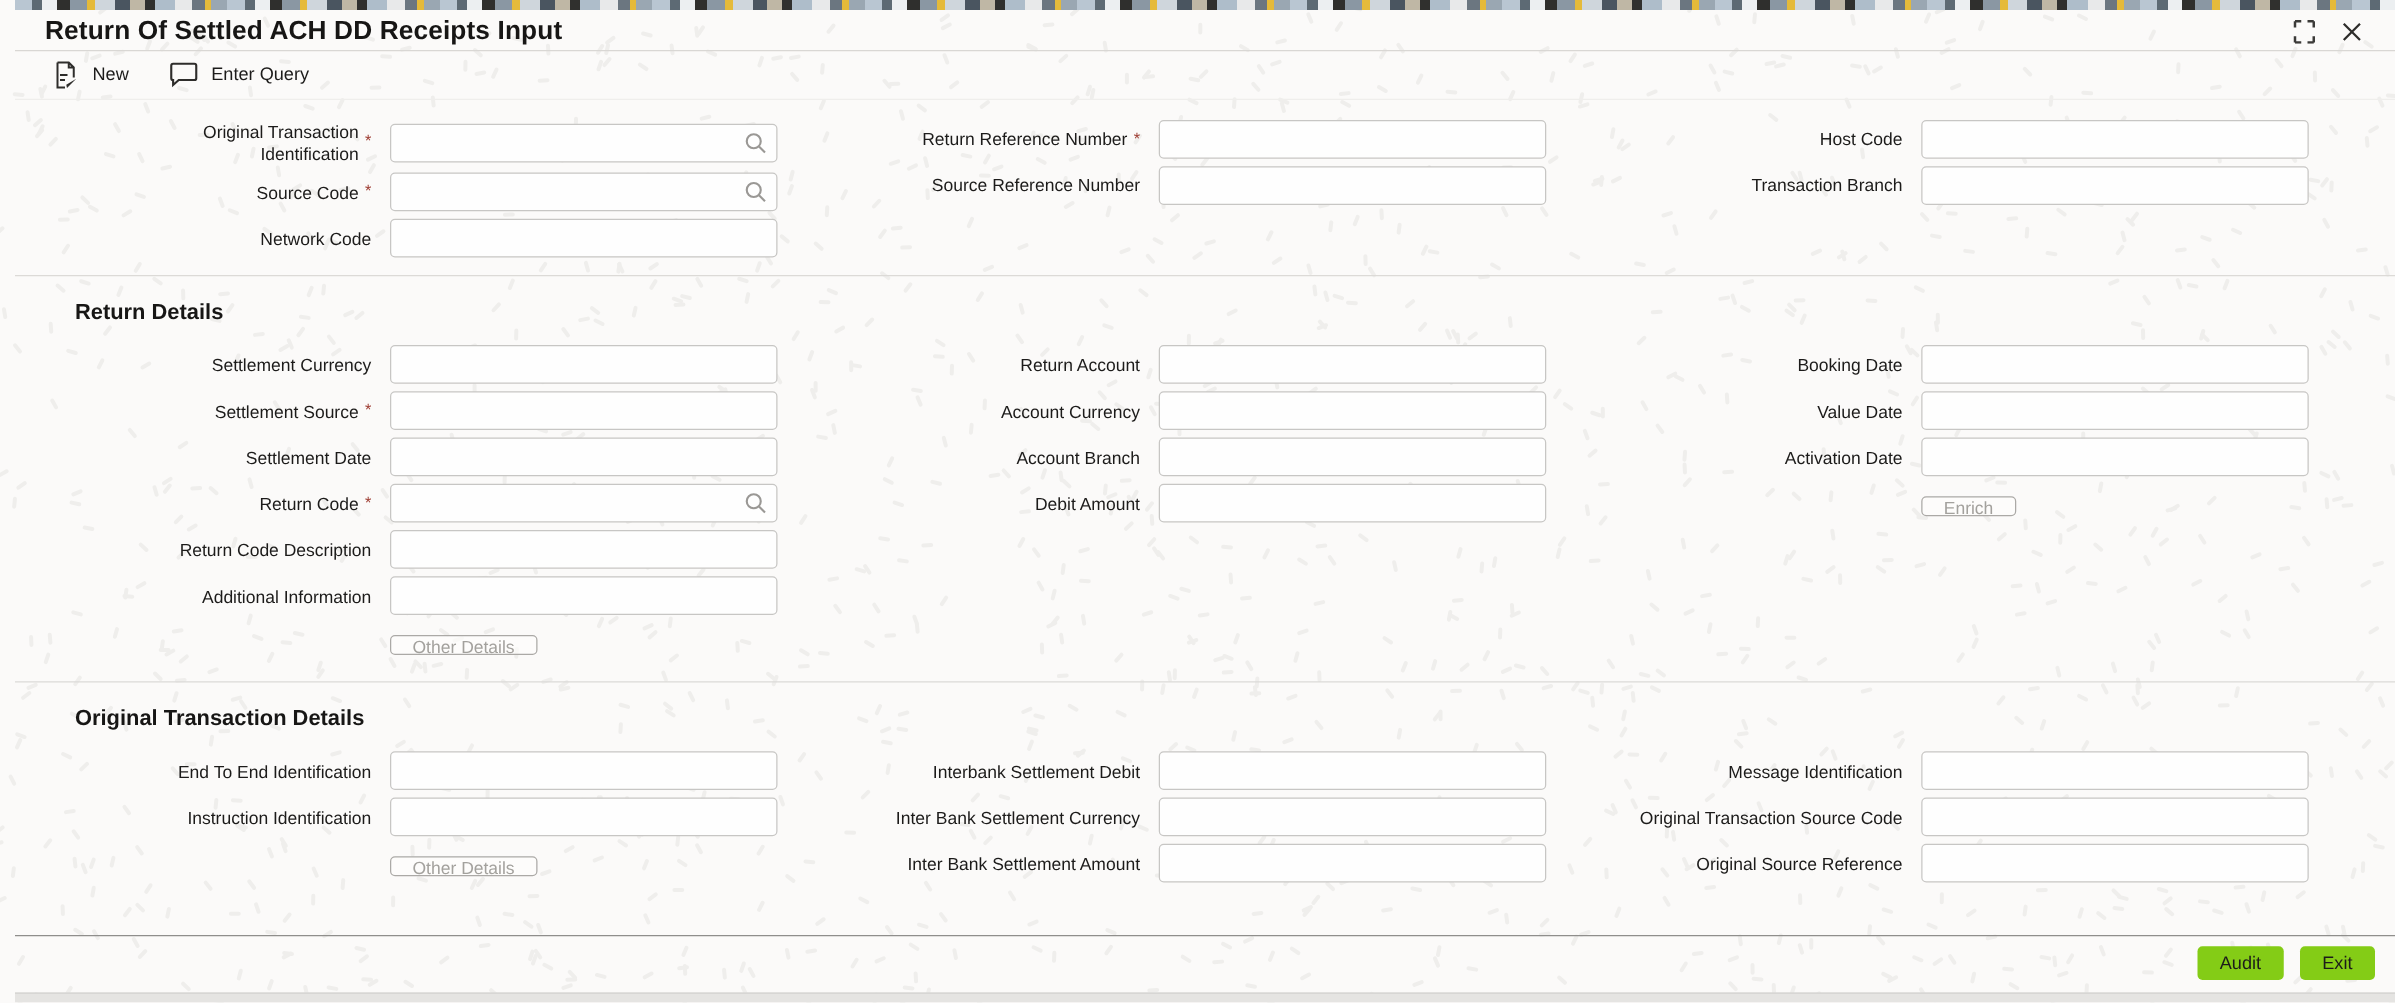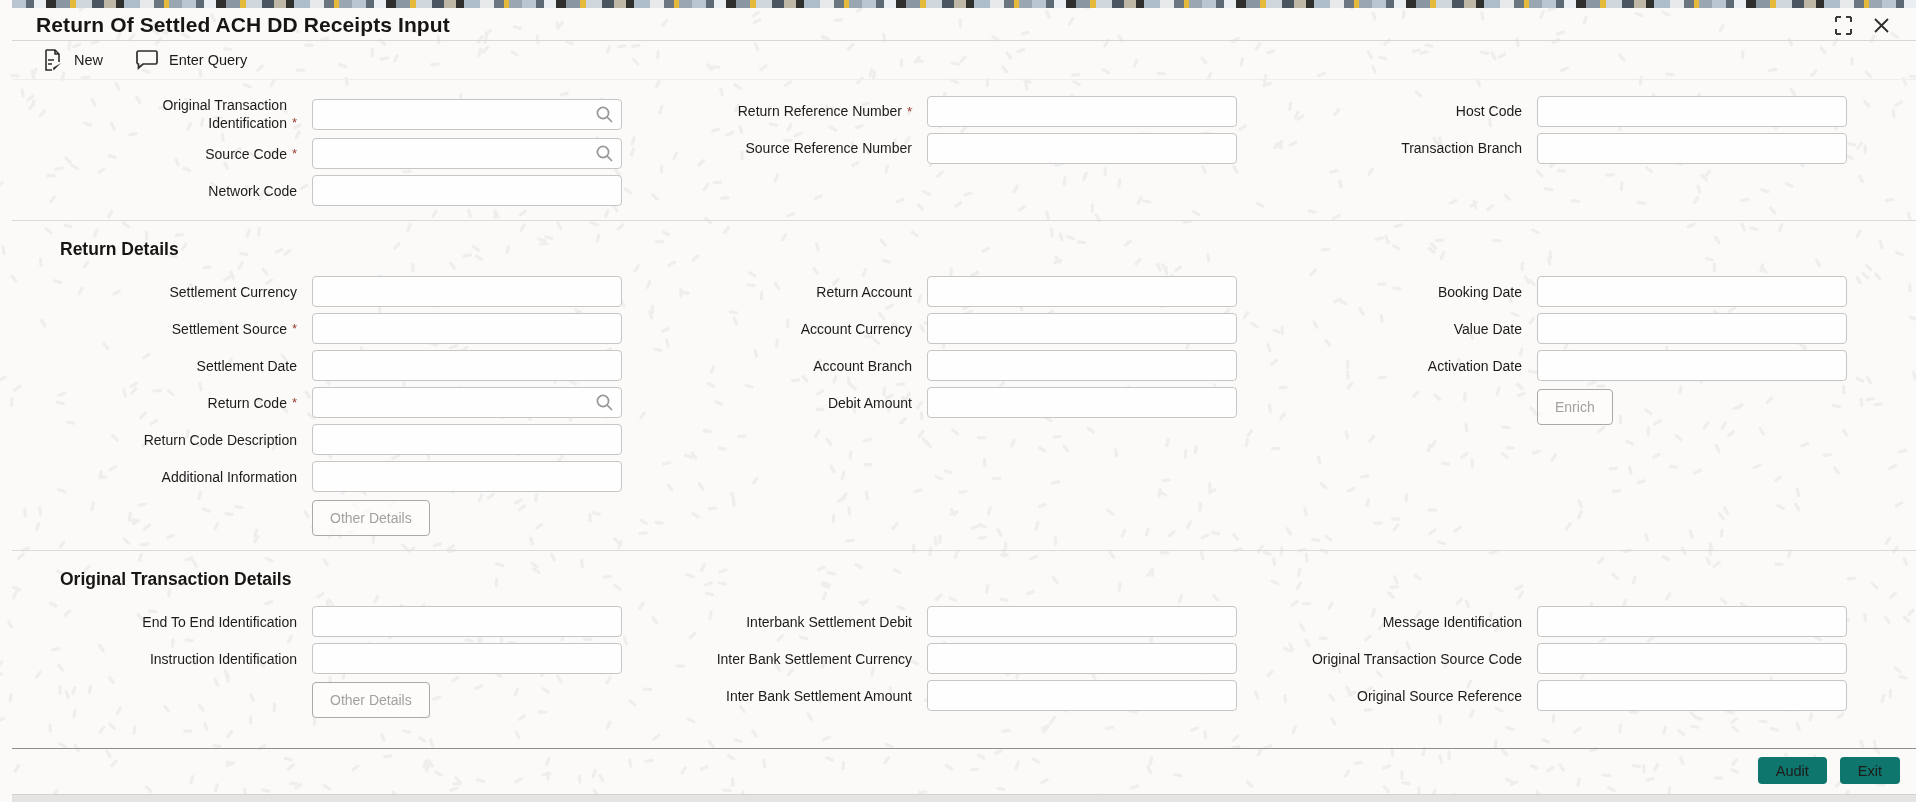--- a/index.html
+++ b/index.html
@@ -37,46 +37,46 @@
   .toolbar-divider { height:1px; background:#efeeec; width:100%; }
 
   
   .form-wrap { flex:1; display:flex; flex-direction:column; }
   .fsection { padding:16px 0 14px 30px; }
   .sec-title { font-size:17.5px; font-weight:700; color:#171615; margin:2px 0 16px 18px; }
   .section-divider { height:1px; background:#dcdad7; width:100%; }
   .fgrid { display:grid; grid-template-columns:585px 625px 1fr; align-items:start; }
   .fcol { display:flex; flex-direction:column; gap:6px; }
   .frow { display:flex; align-items:center; min-height:31px; }
-  .flabel { display:flex; justify-content:flex-end; align-items:flex-end; text-align:right; font-size:14px; line-height:1.3; color:#1c1b1a; margin-right:15px; }
+  .flabel { display:flex; justify-content:flex-end; align-items:center; text-align:right; font-size:14px; line-height:1.3; color:#1c1b1a; margin-right:15px; }
   .col1 .flabel { width:255px; }
   .col2 .flabel { width:285px; }
   .col3 .flabel { width:270px; }
   .ltext { white-space:pre-line; }
   .req { color:#9d3b31; font-size:13px; margin-left:5px; margin-top:-1px; }
   .fbox { position:relative; width:310px; }
   .finput {
     width:310px; height:31px; border:1px solid #c7c6c4; border-radius:4px;
     background:#fefefe; font-family:inherit; font-size:14px; color:#1c1b1a; padding:0 10px;
   }
   .fbox.lov .finput { padding-right:32px; }
   .fbox .search-ic { position:absolute; right:8px; top:6px; pointer-events:auto; cursor:pointer; }
   .btnrow { margin-top:2px; }
   .col1 .btnrow { margin-left:270px; }
   .col3 .btnrow { margin-left:285px; }
   .fbtn {
-    height:36px; padding:0 17px; border:1px solid #aba9a6; border-radius:4px;
+    height:16px; padding:0 17px; border:1px solid #aba9a6; border-radius:4px;
     background:rgba(253,253,252,.65); color:#a3a19d; font-family:inherit; font-size:14px; cursor:pointer;
   }
 
   
   .footer-divider { height:1px; background:#8f8e8c; width:100%; }
   .footer-bar { display:flex; justify-content:flex-end; align-items:center; gap:13px; padding:8px 16px 10px 0; }
   .foot-btn {
-    border:none; border-radius:4px; background:#0f766e; color:#1c1b1a;
+    border:none; border-radius:4px; background:#84cc16; color:#1c1b1a;
     font-family:inherit; font-size:14.5px; height:27px; padding:0 18px; cursor:pointer;
   }
   .bottom-bar { height:8px; width:100%; background:#e5e4e2; border-top:1px solid #d2d1cf; }
   svg { display:block; }
 </style>
 </head>
 <body>
 
 <svg id="bg-pattern" width="1916" height="802">
     <rect x="1151.7147886790335" y="359.5290283160284" width="9.5" height="3.2" rx="1.6" fill="#efeeec" transform="rotate(153.4 1151.7 359.5)"></rect>

